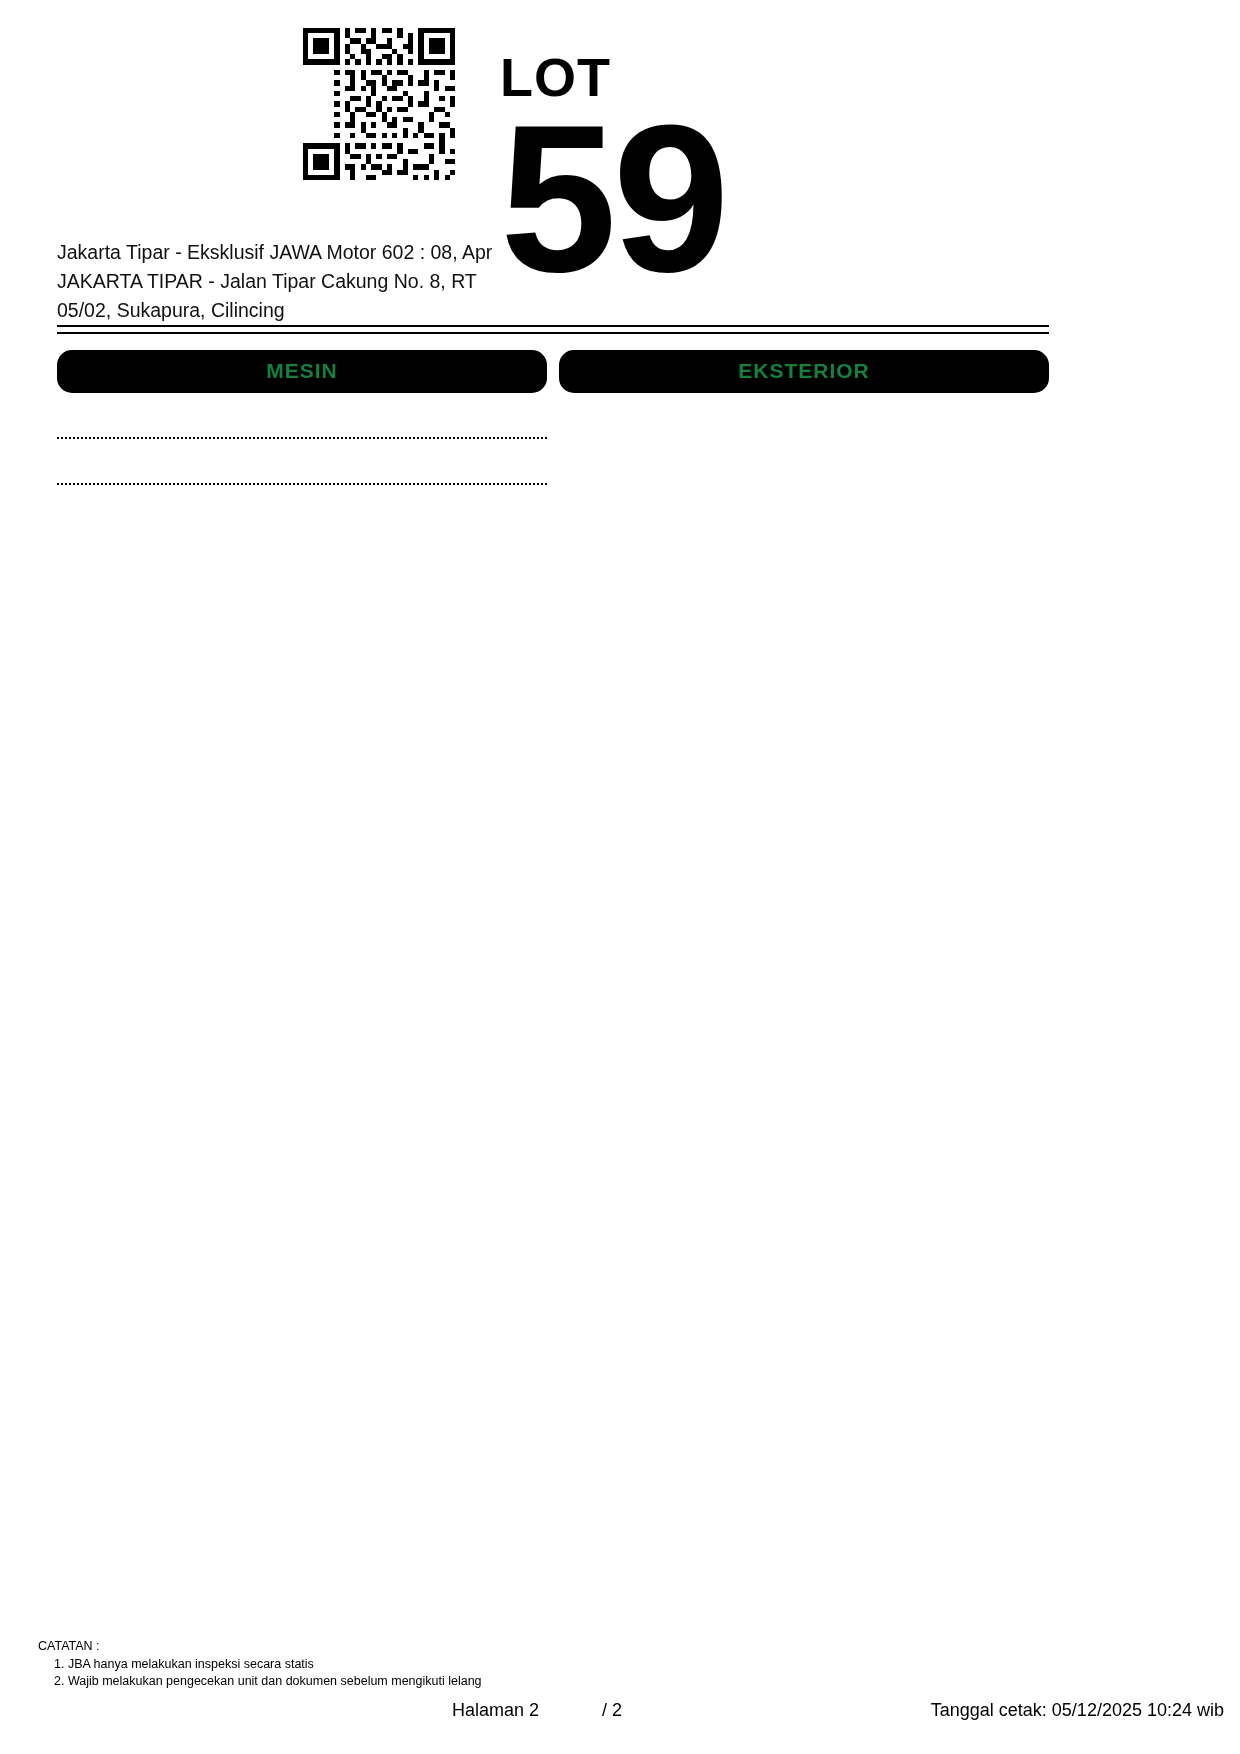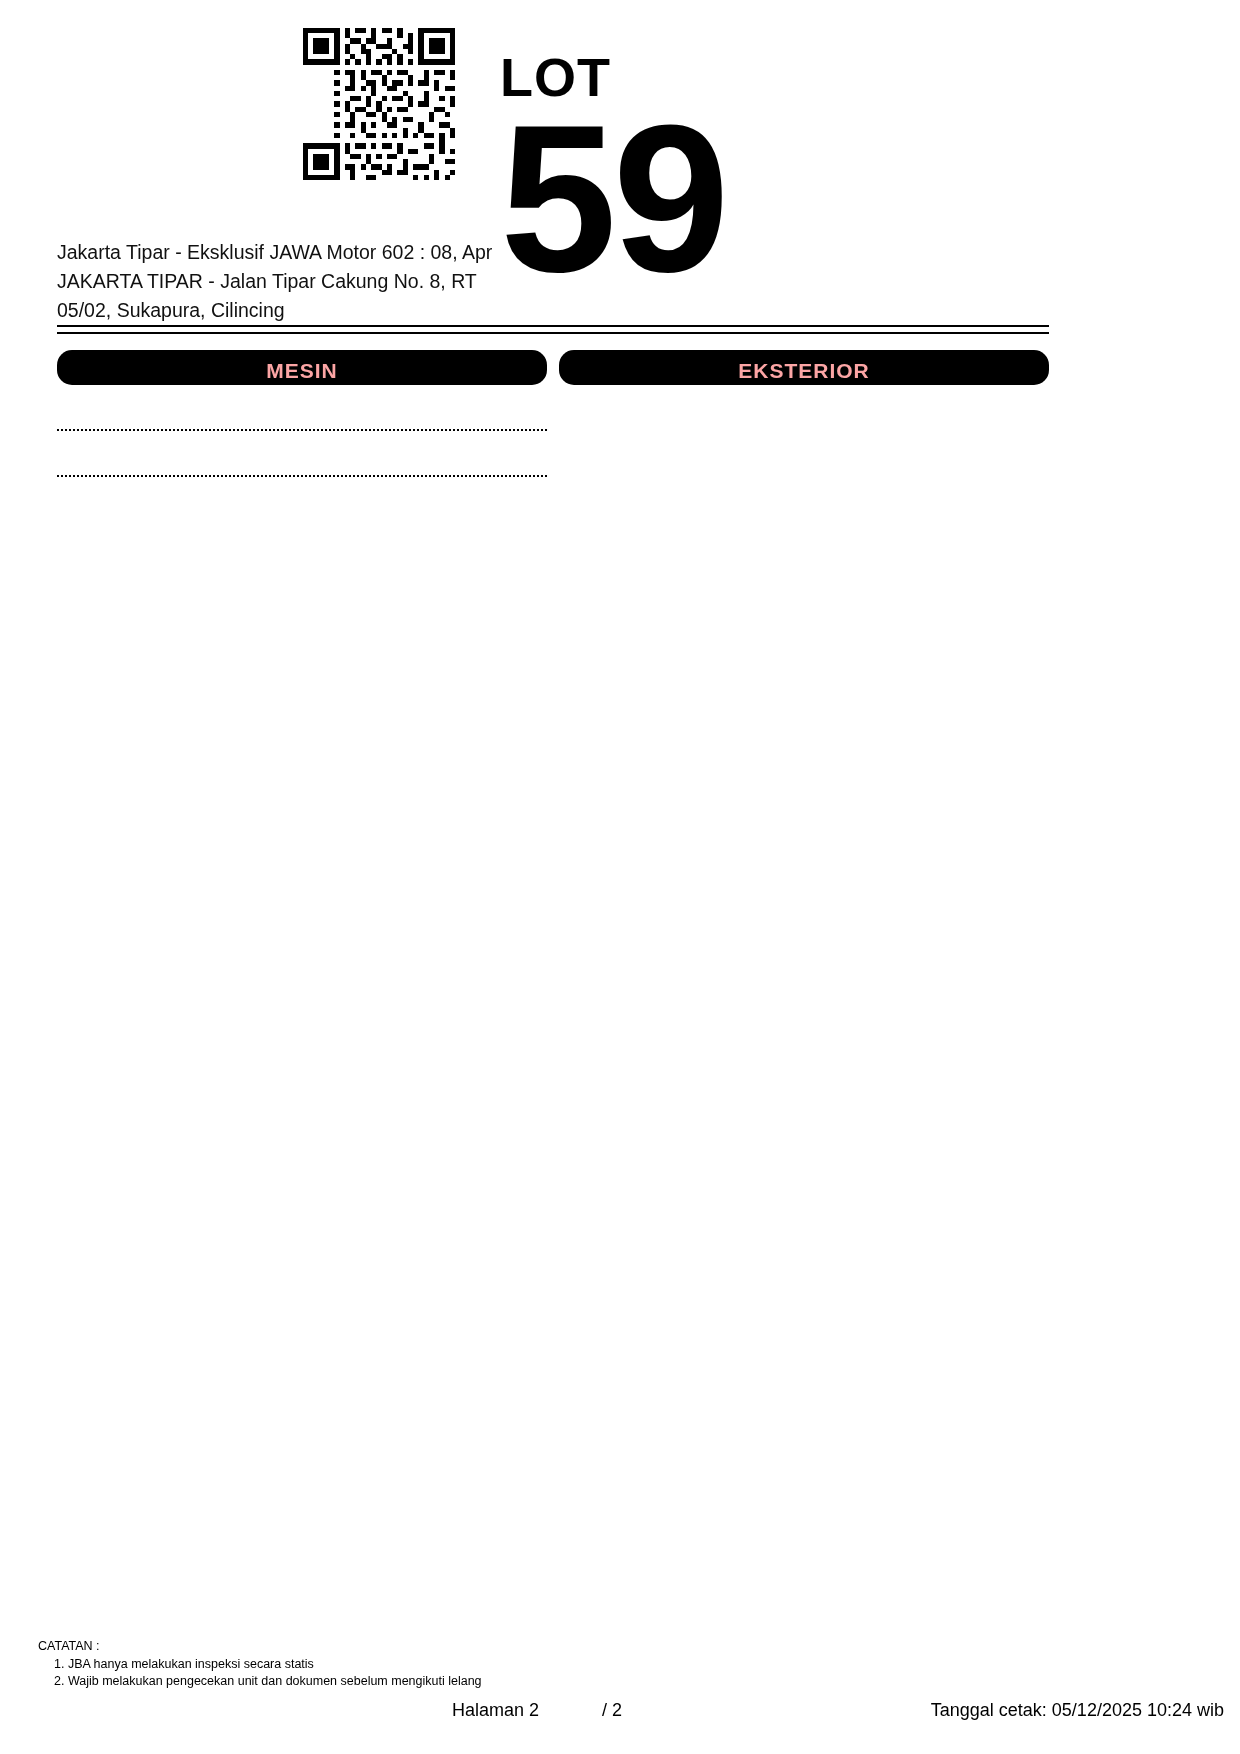--- a/index.html
+++ b/index.html
@@ -89,26 +89,26 @@
     top: 350px;
     width: 992px;
     display: flex;
     justify-content: space-between;
   }
   .column {
     width: 490px;
   }
   .section-title {
     background: #000000;
-    color: #fca5a5;
+    color: #15803d;
     text-align: center;
     font-size: 21px;
     font-weight: bold;
     letter-spacing: 1px;
-    padding: 9px 0 2px 0;
+    padding: 9px 0 10px 0;
     border-radius: 15px;
   }
   .item-list {
     margin-top: 0;
   }
   .item-row {
     font-size: 17px;
     line-height: 20px;
     padding: 15px 0 9px 0;
     border-bottom: 2px dotted #000;

